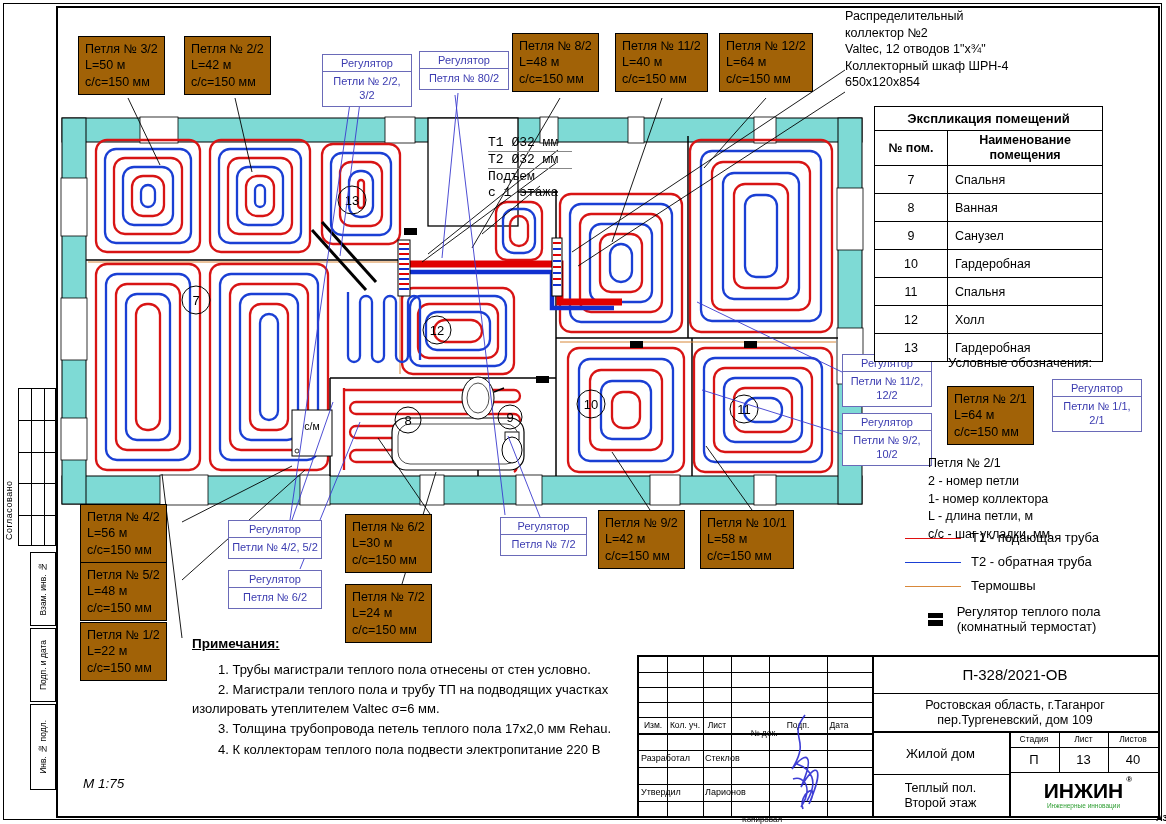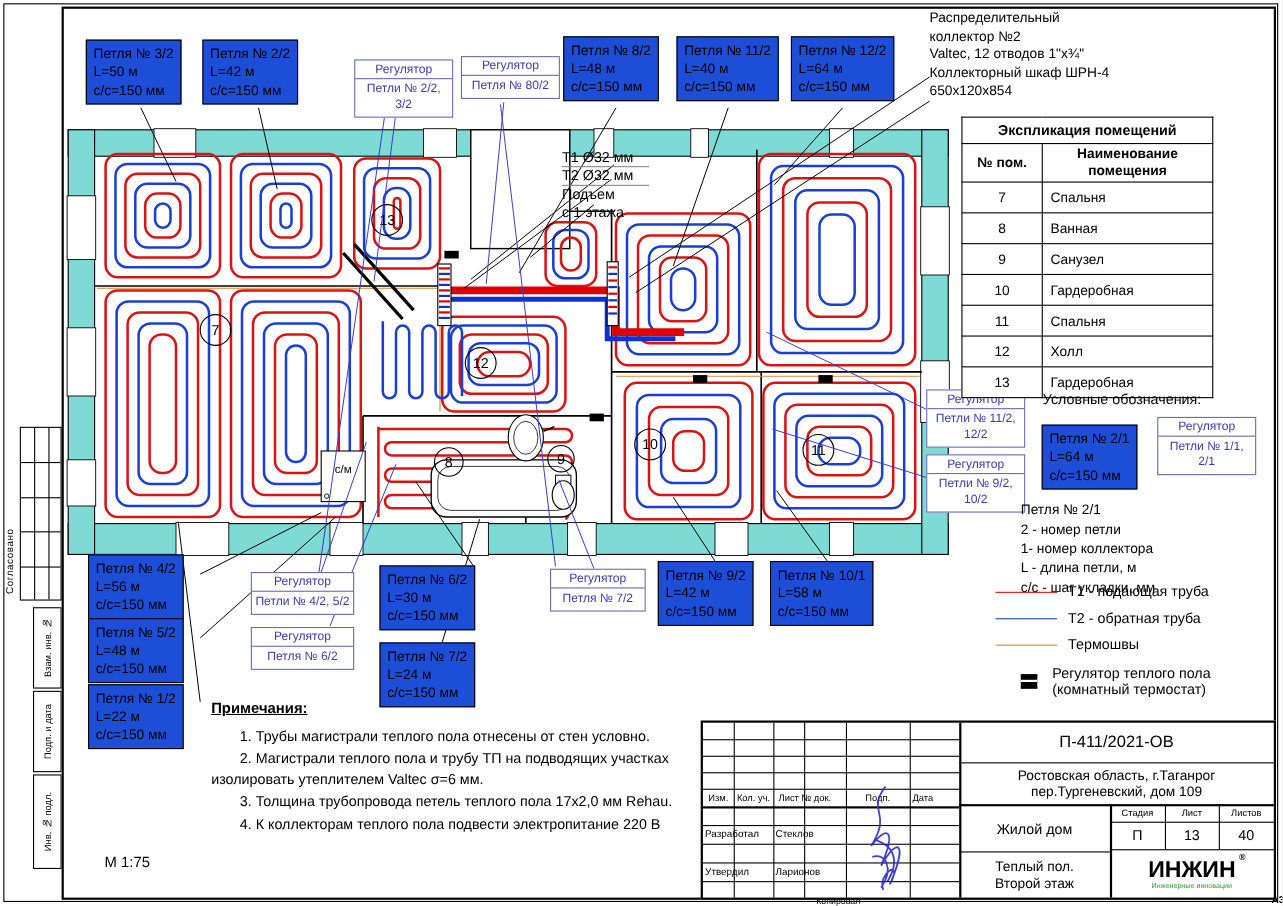--- a/index.html
+++ b/index.html
@@ -2,45 +2,45 @@
 <html><head>
 <meta charset="utf-8">
 <style>
   html,body{margin:0;padding:0;background:#e8e8e8;}
   .page{position:relative;width:1166px;height:824px;background:#fff;overflow:hidden;
         font-family:"Liberation Sans",sans-serif;color:#000;}
   .outer-border{position:absolute;left:3px;top:3px;width:1159px;height:817px;border:1px solid #000;box-sizing:border-box;z-index:1;}
   .frame{position:absolute;left:56px;top:6px;width:1104px;height:812px;border:2px solid #000;box-sizing:border-box;z-index:1;}
   .plansvg{position:absolute;left:0;top:0;z-index:0;}
   
-  .lbl{position:absolute;background:#1d4ed8;border:1.5px solid #000;padding:4px 6px;font-size:12.5px;line-height:1.3;z-index:3;white-space:nowrap;}
+  .lbl{position:absolute;background:#a16207;border:1.5px solid #000;padding:4px 6px;font-size:12.5px;line-height:1.3;z-index:3;white-space:nowrap;}
   
   .reg{position:absolute;background:#fff;border:1px solid #6a6ab8;color:#3b3bb0;font-size:11px;text-align:center;z-index:3;}
   .reg-t{border-bottom:1px solid #6a6ab8;padding:2px 3px;}
   .reg-l{padding:3px 3px;line-height:1.25;}
   .collector-note{position:absolute;left:845px;top:8px;width:250px;font-size:12.5px;line-height:1.32;z-index:3;}
-  .pipe-note{position:absolute;left:511px;top:135px;font-size:13px;line-height:1.22;z-index:3;background:transparent;}
+  .pipe-note{position:absolute;left:488px;top:135px;font-size:13px;line-height:1.22;z-index:3;background:transparent;font-family:Liberation Mono, monospace;}
   .pipe-note .u{border-bottom:1px solid #888;display:inline-block;padding-right:14px;}
   table.rt{position:absolute;left:874px;top:106px;width:229px;border-collapse:collapse;background:#fff;z-index:3;font-size:12.5px;}
   .rt th,.rt td{border:1.4px solid #000;padding:2px 4px;}
   .rt .ttl{font-weight:bold;text-align:center;font-size:13px;padding:4px 2px;}
   .rt .hnum{width:64px;font-weight:bold;text-align:center;}
   .rt .hname{font-weight:bold;text-align:center;line-height:1.2;}
   .rt td.num{text-align:center;height:23px;}
   .rt td.nm{padding-left:7px;}
   .legend-title{position:absolute;left:948px;top:355px;font-size:13px;z-index:3;}
   .legend-decode{position:absolute;left:928px;top:455px;font-size:12.5px;line-height:1.42;z-index:3;}
   .lg-row{position:absolute;z-index:3;font-size:13px;}
   .lg-line{display:inline-block;width:56px;height:0;vertical-align:middle;margin-right:10px;}
   .lg-sym{display:inline-block;width:15px;height:9px;background:#000;box-shadow:inset 0 3px 0 1px #000, inset 0 -3px 0 1px #000;border-top:2px solid #000;border-bottom:2px solid #000;vertical-align:middle;margin-right:10px;position:relative;}
   .lg-sym::after{content:"";position:absolute;left:0;top:3px;width:15px;height:2px;background:#fff;}
   .notes{position:absolute;left:192px;top:636px;width:440px;z-index:3;font-size:13px;}
   .notes .nt{font-weight:bold;text-decoration:underline;font-size:13.5px;margin-bottom:10px;}
   .notes p{margin:0 0 2px 0;text-indent:26px;line-height:1.42;}
-  .scale{position:absolute;left:95px;top:776px;font-size:13.5px;z-index:3;}
+  .scale{position:absolute;left:83px;top:776px;font-size:13.5px;z-index:3;font-style:italic;}
   
   .tb{position:absolute;left:637px;top:655px;width:523px;height:163px;border:2px solid #000;box-sizing:border-box;background:#fff;z-index:3;}
   .tb .vl,.tb .hl{position:absolute;background:#000;}
   .tb .c{position:absolute;display:flex;align-items:center;justify-content:center;text-align:center;line-height:1.2;}
   .tb .small{font-size:8.5px;}
   .sig{position:absolute;left:128px;top:52px;z-index:4;}
   .copied{position:absolute;left:742px;top:815px;font-size:8px;z-index:3;}
   .fmt{position:absolute;left:1140px;top:813px;font-size:9px;font-weight:bold;z-index:3;margin-left:16px;}
   .logo-wrap{position:absolute;display:flex;flex-direction:column;align-items:center;justify-content:center;}
   .logo-word{font-weight:bold;font-size:21px;letter-spacing:0px;line-height:1;position:relative;}
@@ -526,41 +526,41 @@
     <div class="hl" style="left:0;top:60px;width:233px;height:1px"></div>
     <div class="hl" style="left:0;top:76px;width:233px;height:1.5px"></div>
     <div class="hl" style="left:0;top:93px;width:233px;height:1px"></div>
     <div class="hl" style="left:0;top:110px;width:233px;height:1px"></div>
     <div class="hl" style="left:0;top:127px;width:233px;height:1px"></div>
     <div class="hl" style="left:0;top:144px;width:233px;height:1px"></div>
 
     <div class="c small" style="left:0;top:60px;width:28px;height:16px">Изм.</div>
     <div class="c small" style="left:28px;top:60px;width:36px;height:16px">Кол. уч.</div>
     <div class="c small" style="left:64px;top:60px;width:28px;height:16px">Лист</div>
-    <div class="c small" style="left:84px;top:60px;width:38px;height:16px">№ док.</div>
+    <div class="c small" style="left:106px;top:60px;width:38px;height:32px">№ док.</div>
     <div class="c small" style="left:130px;top:60px;width:58px;height:16px">Подп.</div>
     <div class="c small" style="left:188px;top:60px;width:24px;height:16px">Дата</div>
     <div class="c" style="left:0px;top:93px;width:64px;height:17px;font-size:9px;justify-content:flex-start;padding-left:2px">Разработал</div>
     <div class="c" style="left:64px;top:93px;width:66px;height:17px;font-size:9px;justify-content:flex-start;padding-left:2px">Стеклов</div>
     <div class="c" style="left:0px;top:127px;width:64px;height:17px;font-size:9px;justify-content:flex-start;padding-left:2px">Утвердил</div>
     <div class="c" style="left:64px;top:127px;width:66px;height:17px;font-size:9px;justify-content:flex-start;padding-left:2px">Ларионов</div>
 
     <svg class="sig" width="70" height="105" viewBox="0 0 70 105">
       <path d="M38,6 C20,30 45,28 25,60 C40,40 48,46 34,78 C50,50 58,58 42,95 C55,70 30,85 36,100 M30,55 C44,60 52,72 40,92 M26,70 C38,66 46,80 34,98" fill="none" stroke="#2a2ad0" stroke-width="1.6" opacity="0.9"></path>
     </svg>
 
     <div class="hl" style="left:233px;top:36px;width:286px;height:1px"></div>
     <div class="hl" style="left:233px;top:74px;width:286px;height:1.5px"></div>
     <div class="vl" style="left:370px;top:74px;width:1.5px;height:85px"></div>
     <div class="hl" style="left:233px;top:117px;width:137px;height:1px"></div>
     <div class="hl" style="left:370px;top:115px;width:149px;height:1px"></div>
     <div class="hl" style="left:370px;top:90px;width:149px;height:1px"></div>
     <div class="vl" style="left:420px;top:74px;width:1px;height:41px"></div>
     <div class="vl" style="left:469px;top:74px;width:1px;height:41px"></div>
-    <div class="c" style="left:233px;top:0;width:286px;height:36px;font-size:15px">П-411/2021-ОВ</div>
+    <div class="c" style="left:233px;top:0;width:286px;height:36px;font-size:15px">П-328/2021-ОВ</div>
     <div class="c" style="left:233px;top:37px;width:286px;height:37px;font-size:12.5px;flex-direction:column">
       <span>Ростовская область, г.Таганрог</span>
         <span>пер.Тургеневский, дом 109</span>
     </div>
     <div class="c" style="left:233px;top:76px;width:137px;height:41px;font-size:13px">Жилой дом</div>
     <div class="c small" style="left:370px;top:74px;width:50px;height:16px">Стадия</div>
     <div class="c small" style="left:420px;top:74px;width:49px;height:16px">Лист</div>
     <div class="c small" style="left:469px;top:74px;width:50px;height:16px">Листов</div>
     <div class="c" style="left:370px;top:90px;width:50px;height:25px;font-size:13px">П</div>
     <div class="c" style="left:420px;top:90px;width:49px;height:25px;font-size:13px">13</div>

